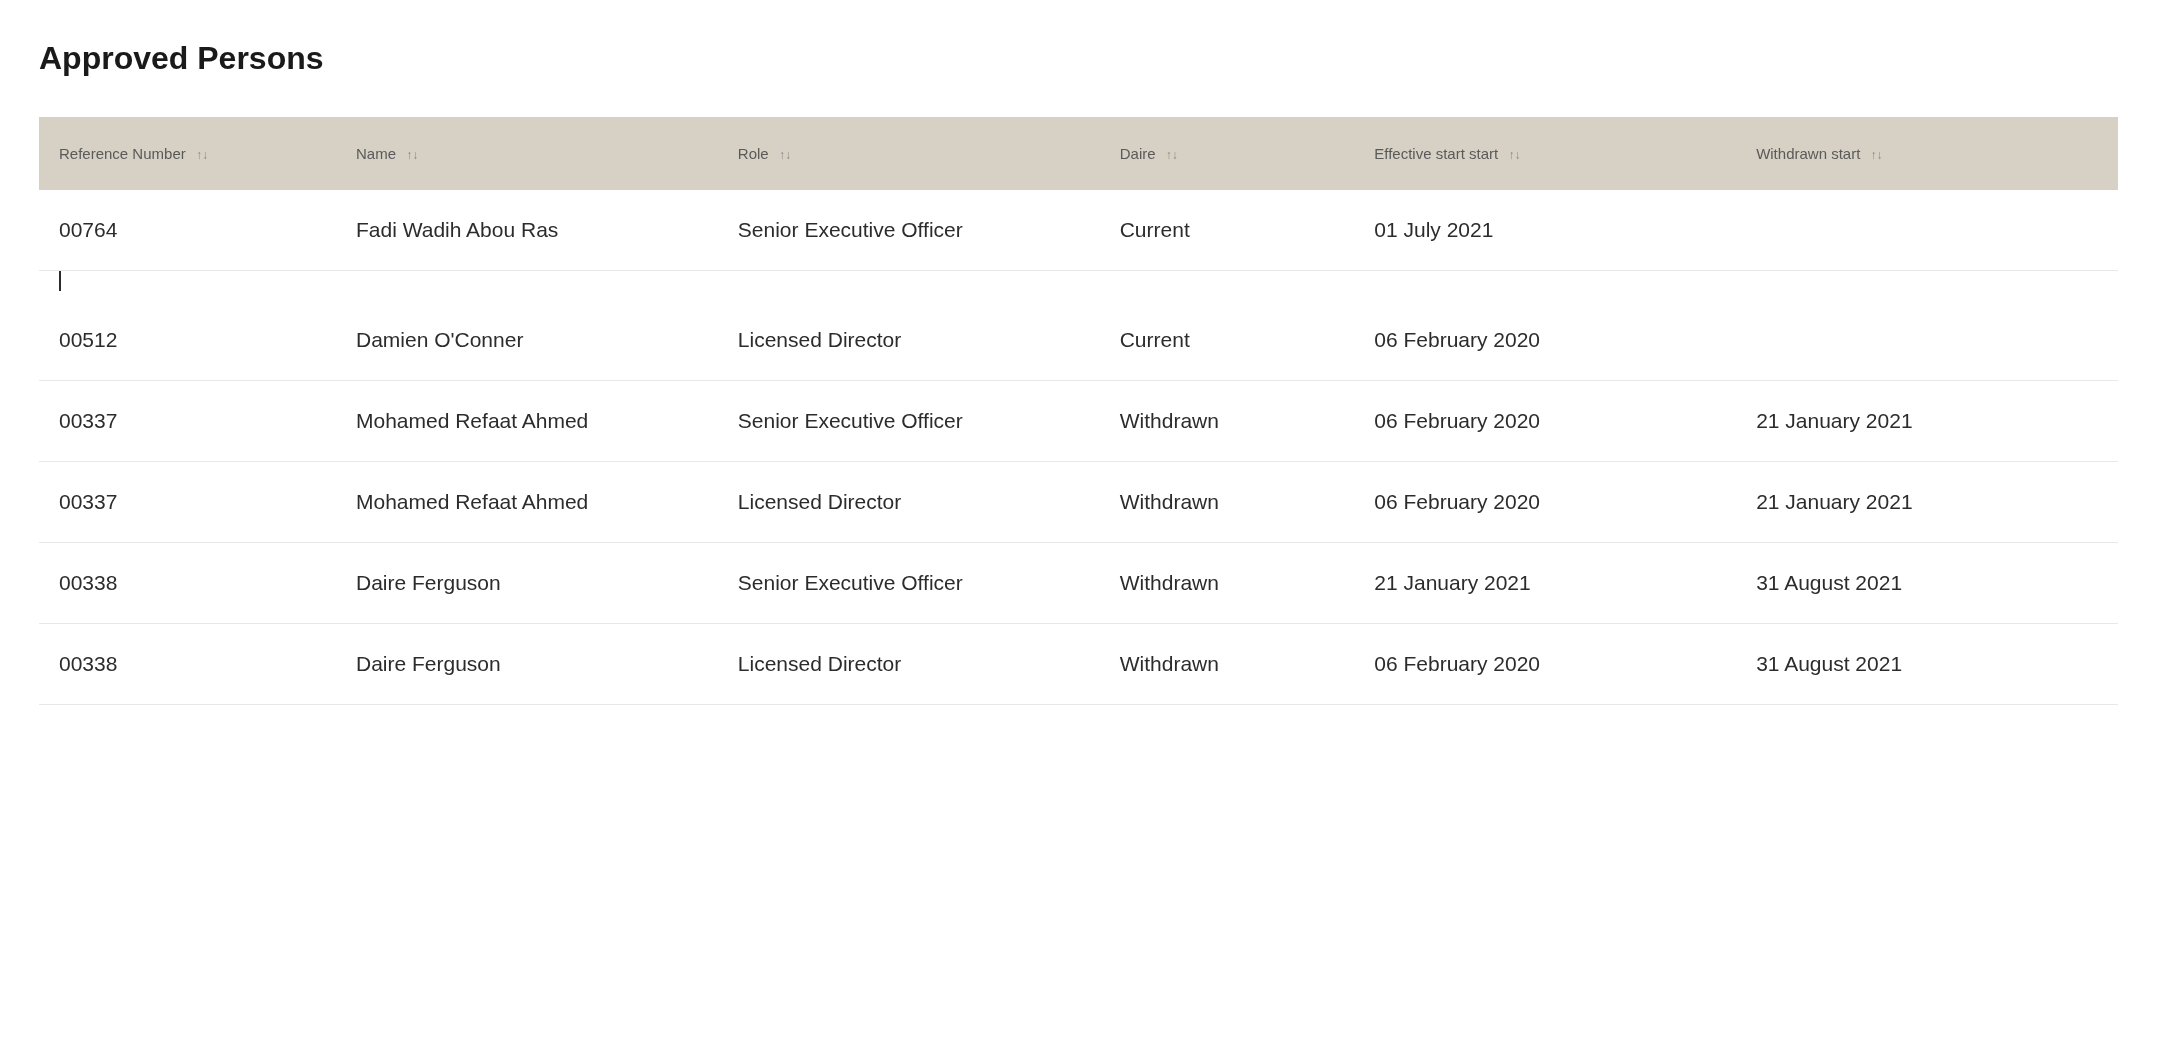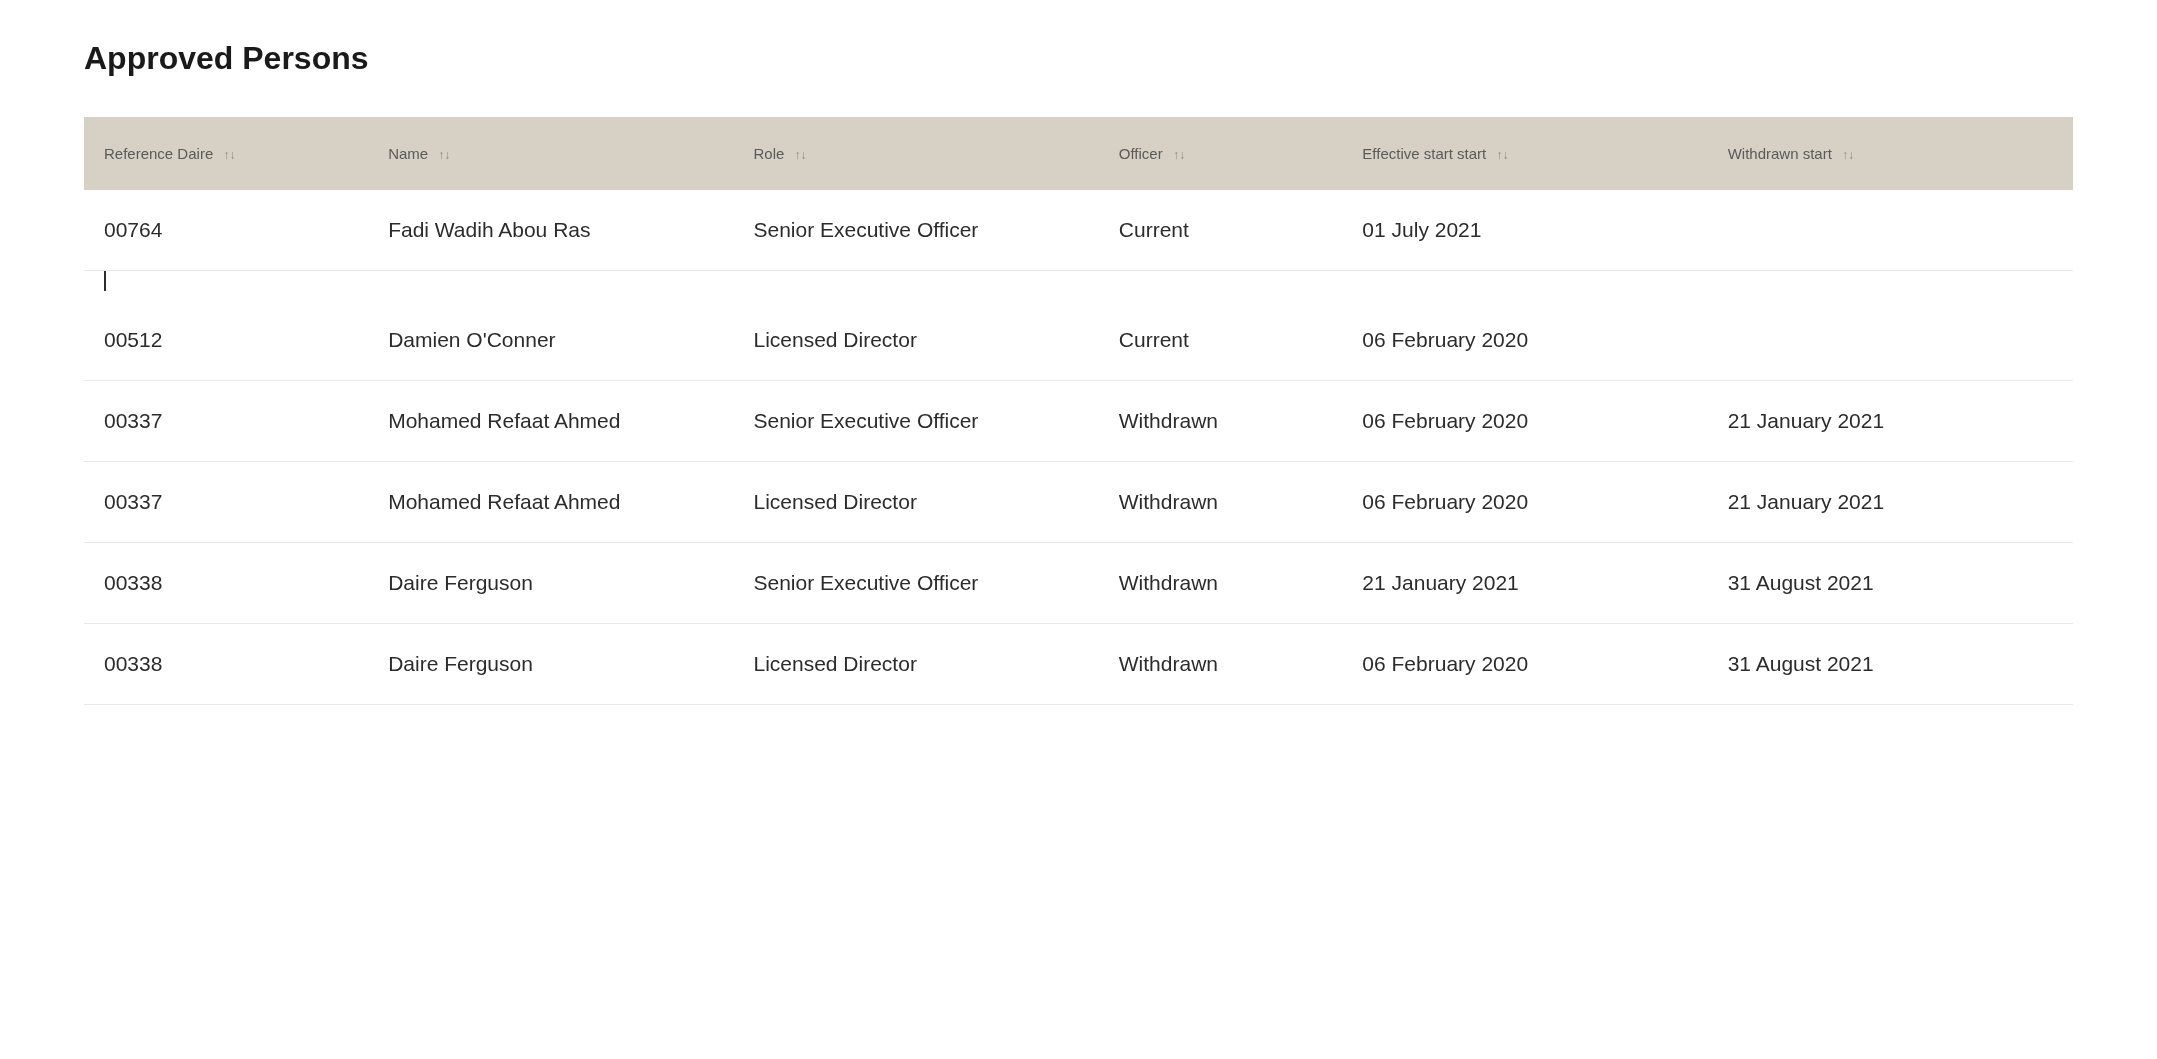--- a/index.html
+++ b/index.html
@@ -9,21 +9,21 @@
     }
 
     body {
       font-family: Arial, sans-serif;
       background: #ffffff;
       color: #2c2c2c;
       font-size: 16px;
     }
 
     .page-container {
-      padding: 40px 84px;
+      padding: 40px 39px;
       max-width: 2157px;
     }
 
     .page-title {
       font-size: 32px;
       font-weight: 700;
       margin-bottom: 40px;
       color: #1a1a1a;
     }
 
@@ -90,33 +90,33 @@
 </head>
 <body>
 
 <div class="page-container">
   <h1 class="page-title">Approved Persons</h1>
 
   <table class="table-wrapper">
     <thead class="table-header">
       <tr>
         <th class="col-ref">
-          <span>Reference Daire</span>
+          <span>Reference Number</span>
           <span class="sort-icon">↑↓</span>
         </th>
         <th class="col-name">
           <span>Name</span>
           <span class="sort-icon">↑↓</span>
         </th>
         <th class="col-role">
           <span>Role</span>
           <span class="sort-icon">↑↓</span>
         </th>
         <th class="col-status">
-          <span>Officer</span>
+          <span>Daire</span>
           <span class="sort-icon">↑↓</span>
         </th>
         <th class="col-effective">
           <span>Effective start start</span>
           <span class="sort-icon">↑↓</span>
         </th>
         <th class="col-withdrawn">
           <span>Withdrawn start</span>
           <span class="sort-icon">↑↓</span>
         </th>

